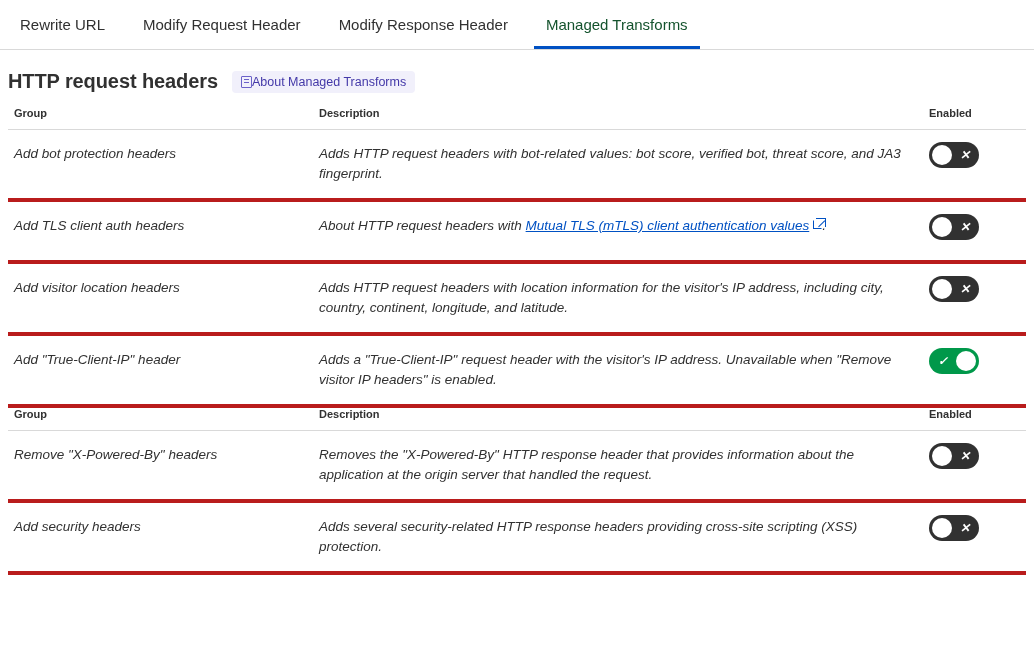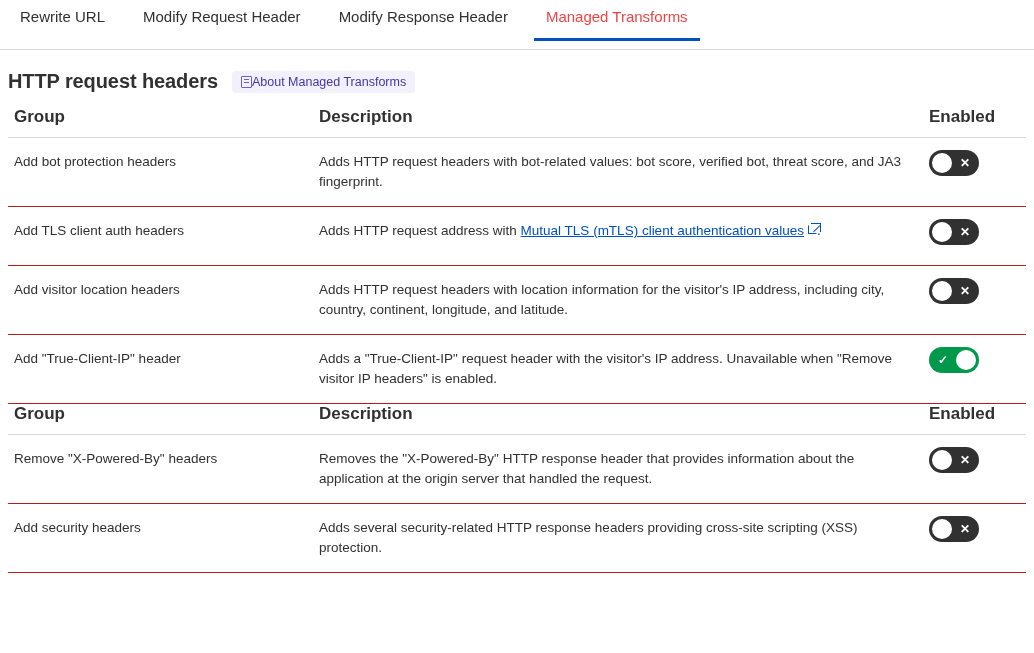--- a/index.html
+++ b/index.html
@@ -11,34 +11,34 @@
     color: #313131;
     overflow: hidden;
   }
 
   
   .tabbar {
     display: flex;
     align-items: flex-end;
     height: 50px;
     border-bottom: 1px solid #d9d9d9;
-    padding: 8px 8px;
+    padding: 0 8px;
   }
   .tab {
     font-size: 15px;
     color: #313131;
     padding: 0 12px 14px 12px;
     margin-right: 14px;
     cursor: pointer;
     border-bottom: 3px solid transparent;
     line-height: 1;
     white-space: nowrap;
   }
   .tab.active {
-    color: #ef4444;
+    color: #14532d;
     border-bottom-color: #0051c3;
     font-weight: normal;
   }
 
   
   .section { padding: 0 8px; }
   .section-head {
     display: flex;
     align-items: center;
     gap: 14px;
@@ -79,36 +79,37 @@
   }
 
   
   table {
     width: 100%;
     border-collapse: collapse;
     table-layout: fixed;
   }
   th {
     text-align: left;
-    font-size: 17px;
+    font-size: 11px;
     font-weight: bold;
     color: #313131;
     padding: 0 6px 10px 6px;
     border-bottom: 1px solid #d9d9d9;
   }
   th.col-group { width: 305px; }
   th.col-desc  { width: 610px; }
   th.col-enabled { width: auto; text-align: left; }
   td {
     font-size: 13.5px;
     color: #313131;
     padding: 14px 6px;
-    border-bottom: 1px solid #b91c1c;
+    border-bottom: 4px solid #b91c1c;
     vertical-align: top;
     line-height: 1.48;
+    font-style: italic;
   }
   td.group-cell { color: #313131; }
   td.desc-cell { color: #313131; padding-right: 20px; margin-left: 8px; }
   td.toggle-cell { padding-top: 12px; }
 
   .link {
     color: #0051c3;
     text-decoration: underline;
     cursor: pointer;
   }
@@ -209,21 +210,21 @@
         <td class="toggle-cell">
           <span class="toggle">
             <span class="knob"></span>
             <span class="mark">✕</span>
           </span>
         </td>
       </tr>
 
       <tr>
         <td class="group-cell">Add TLS client auth headers</td>
-        <td class="desc-cell"><span>Adds HTTP request address with </span><a class="link">Mutual TLS (mTLS) client authentication values</a><span class="ext-icon"></span><span>.</span></td>
+        <td class="desc-cell"><span>About HTTP request headers with </span><a class="link">Mutual TLS (mTLS) client authentication values</a><span class="ext-icon"></span><span>.</span></td>
         <td class="toggle-cell">
           <span class="toggle">
             <span class="knob"></span>
             <span class="mark">✕</span>
           </span>
         </td>
       </tr>
 
       <tr>
         <td class="group-cell">Add visitor location headers</td>

